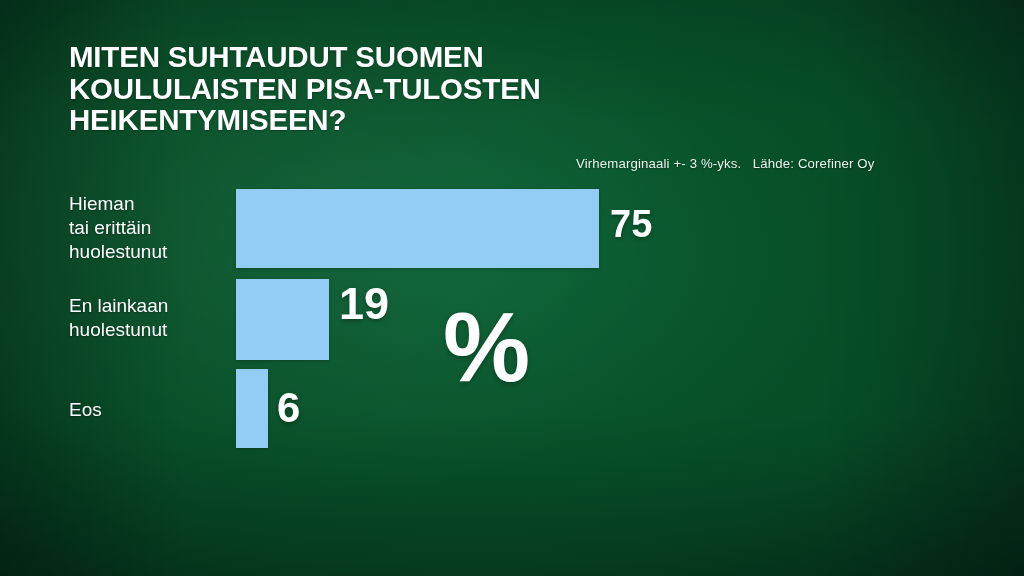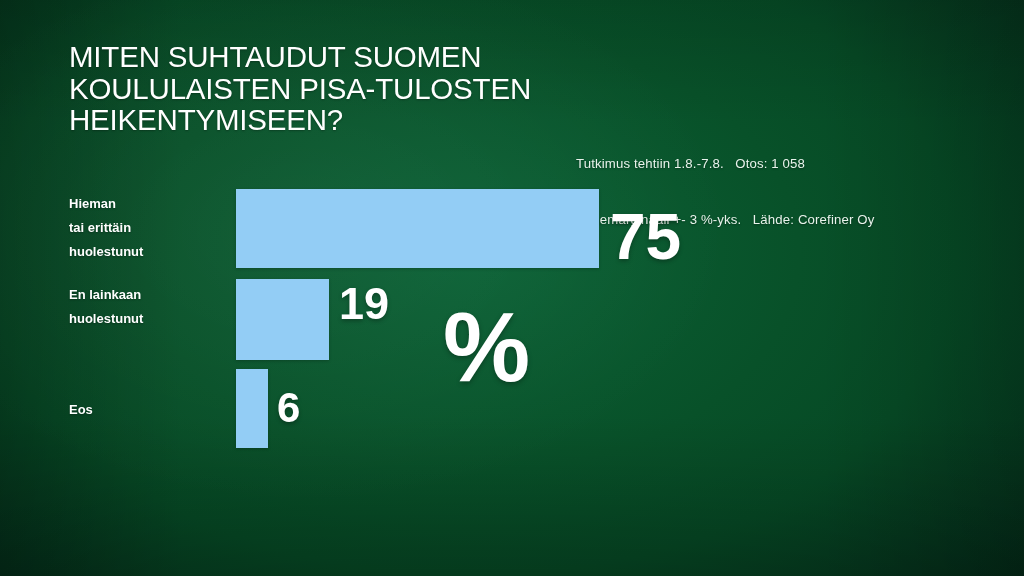--- a/index.html
+++ b/index.html
@@ -19,21 +19,21 @@
     background:
       radial-gradient(ellipse 620px 400px at 30% 40%, rgba(255,255,255,.045) 0%, rgba(255,255,255,0) 70%),
       linear-gradient(to bottom, rgba(0,0,0,.10) 0%, rgba(0,0,0,0) 22%, rgba(0,0,0,0) 72%, rgba(0,0,0,.22) 100%),
       linear-gradient(to right, rgba(0,0,0,.20) 0%, rgba(0,0,0,0) 18%, rgba(0,0,0,0) 80%, rgba(0,0,0,.16) 100%);
   }
 
   
   #title{
     position:absolute;left:69px;top:41px;width:620px;
     color:#ffffff;font-size:29.5px;line-height:31.5px;
-    font-weight:normal;letter-spacing:-0.2px;
+    font-weight:bold;letter-spacing:-0.2px;
     text-transform:uppercase;
     text-shadow:0 1px 2px rgba(0,0,0,.28);
     white-space:pre-line;
   }
   #meta{
     position:absolute;left:576px;top:118px;
     color:#e9f3ec;font-size:13.2px;line-height:18.5px;
     letter-spacing:.15px;
     text-shadow:0 1px 2px rgba(0,0,0,.35);
     white-space:pre;
@@ -41,22 +41,22 @@
   .meta-line{white-space:pre;}
 
   
   #chart{position:absolute;left:0;top:0;width:1024px;height:576px;}
   .bar{
     position:absolute;background:#93cdf5;
     box-shadow:0 1px 3px rgba(0,0,0,.22);
   }
   .cat-label{
     position:absolute;left:69px;
-    color:#ffffff;font-weight:bold;
-    font-size:13px;line-height:23.8px;
+    color:#ffffff;font-weight:normal;
+    font-size:19px;line-height:23.8px;
     text-shadow:0 1px 2px rgba(0,0,0,.30);
     white-space:pre-line;
   }
   .value{
     position:absolute;color:#ffffff;font-weight:bold;
     text-shadow:0 2px 4px rgba(0,0,0,.30);
     line-height:1;
   }
   #pct{
     position:absolute;left:443px;top:298px;
@@ -104,33 +104,32 @@
     
   </div>
 
   <div class="vignette"></div>
 
   <div id="title">MITEN SUHTAUDUT SUOMEN
 KOULULAISTEN PISA-TULOSTEN
 HEIKENTYMISEEN?</div>
 
   <div id="meta">
-    <div class="meta-line">Tutkimus tehtiin 1.8.-7.8.   Otos: 1 058</div>
     <div class="meta-line">Virhemarginaali +- 3 %-yks.   Lähde: Corefiner Oy</div>
   </div>
 
   <div id="chart">
 
     <div class="cat-label" style="top:192px;">Hieman
 tai erittäin
 huolestunut</div>
     <div class="bar" style="left:236px;top:189px;width:363px;height:79px;"></div>
-    <div class="value" style="left:610px;top:205px;font-size:64px;text-align:center;">75</div>
+    <div class="value" style="left:610px;top:205px;font-size:38px;text-align:center;">75</div>
 
-    <div class="cat-label" style="top:283px;">En lainkaan
+    <div class="cat-label" style="top:294px;">En lainkaan
 huolestunut</div>
     <div class="bar" style="left:236px;top:279px;width:93px;height:81px;"></div>
     <div class="value" style="left:339px;top:281px;font-size:45px;">19</div>
 
     <div class="cat-label" style="top:398px;text-align:right;">Eos</div>
     <div class="bar" style="left:236px;top:369px;width:32px;height:79px;"></div>
     <div class="value" style="left:277px;top:387px;font-size:42px;">6</div>
 
     <div id="pct">%</div>
   </div>

